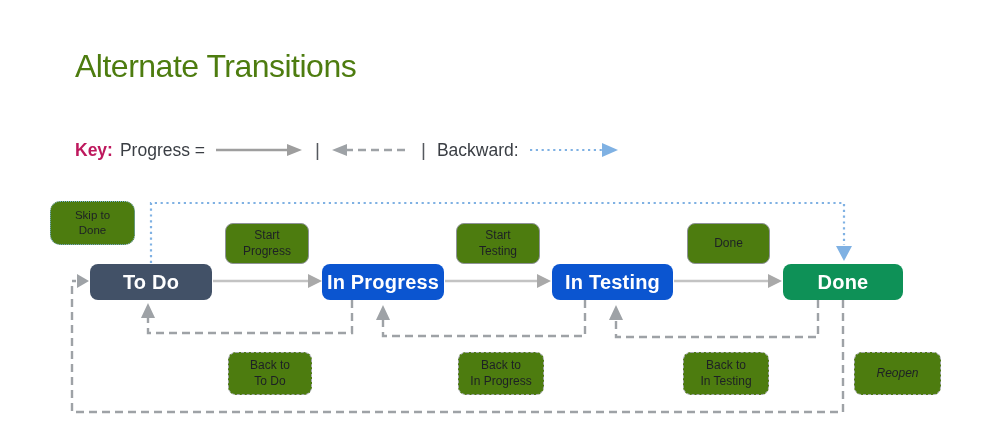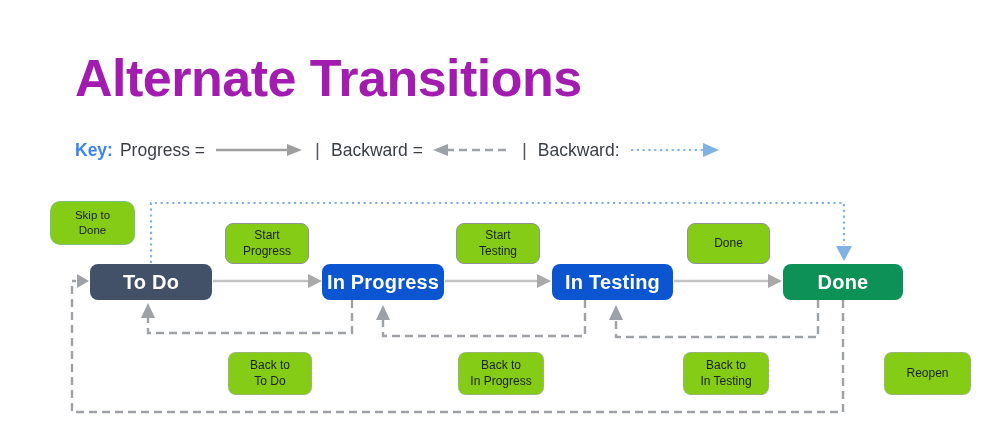--- a/index.html
+++ b/index.html
@@ -1,39 +1,39 @@
 <!DOCTYPE html>
 <html><head>
 <meta charset="utf-8">
 <style>
   html,body{margin:0;padding:0;background:#ffffff;}
   .canvas{
     position:relative;width:999px;height:432px;background:#ffffff;overflow:hidden;
     font-family:"Liberation Sans","DejaVu Sans",sans-serif;color:#32363C;
   }
   .title{
-    position:absolute;left:75px;top:48px;font-size:52px;font-weight:700;
-    letter-spacing:-0.5px;color:#a21caf;white-space:nowrap;
+    position:absolute;left:75px;top:48px;font-size:32px;font-weight:400;
+    letter-spacing:-0.5px;color:#4d7c0f;white-space:nowrap;
   }
   .keyrow{
     position:absolute;left:75px;top:136px;height:28px;display:flex;align-items:center;
     font-size:17.5px;color:#3A3E44;white-space:nowrap;
   }
-  .keyrow .klabel{font-weight:700;color:#3b82f6;margin-right:7px;text-align:center;}
+  .keyrow .klabel{font-weight:700;color:#be185d;margin-right:7px;text-align:center;}
   .keyrow .ktext{margin-right:9px;}
   .keyrow .karrow{margin-right:11px;display:block;}
   .keyrow .ksep{color:#55595E;margin-right:11px;font-size:19px;font-weight:300;}
   .overlay{position:absolute;left:0;top:0;}
   .state{
     position:absolute;top:264px;height:36px;border-radius:8px;
     display:flex;align-items:center;justify-content:center;
     color:#ffffff;font-weight:700;font-size:20px;letter-spacing:0.2px;
   }
   .lblbox{
-    position:absolute;background:#84cc16;border-radius:8px;
+    position:absolute;background:#4d7c0f;border-radius:8px;
     display:flex;align-items:center;justify-content:center;text-align:center;
     font-size:12px;line-height:1.3;color:#1D2025;white-space:pre-line;
   }
   .toplbl{border:1.2px solid #8F9398;}
   .botlbl{border:1.4px dashed #A4A8AC;}
   .skiplbl{border:1.6px dotted #7FB1E3;border-radius:10px;font-size:11.5px;}
   
   .fwd-line{stroke:#C3C3C3;stroke-width:2.4;}
   .fwd-head{fill:#A9A9A9;}
   .bwd-line{stroke:#9EA2A6;stroke-width:2.4;fill:none;stroke-dasharray:8 5;}
@@ -51,21 +51,20 @@
   <div class="title">Alternate Transitions</div>
 
   <div class="keyrow">
     <span class="klabel">Key:</span>
     <span class="ktext">Progress =</span>
     <svg class="karrow" width="90" height="16" viewBox="0 0 90 16">
       <line class="key-fwd-line" x1="2" y1="8" x2="74" y2="8"></line>
       <polygon class="key-fwd-head" points="73,2 88,8 73,14"></polygon>
     </svg>
     <span class="ksep">|</span>
-    <span class="ktext">Backward =</span>
     <svg class="karrow" width="79" height="16" viewBox="0 0 79 16">
       <polygon class="bwd-head" points="16,2 1,8 16,14"></polygon>
       <line class="bwd-line" x1="14" y1="8" x2="77" y2="8"></line>
     </svg>
     <span class="ksep">|</span>
     <span class="ktext">Backward:</span>
     <svg class="karrow" width="92" height="16" viewBox="0 0 92 16">
       <line class="alt-line" x1="2" y1="8" x2="75" y2="8"></line>
       <polygon class="alt-head" points="74,1 74,15 90,8"></polygon>
     </svg>
@@ -122,15 +121,15 @@
   <div class="lblbox toplbl" style="left:456px;top:223px;width:82px;height:39px;">Start
 Testing</div>
   <div class="lblbox toplbl" style="left:687px;top:223px;width:81px;height:39px;">Done</div>
 
   <div class="lblbox botlbl" style="left:228px;top:352px;width:82px;height:41px;">Back to
 To Do</div>
   <div class="lblbox botlbl" style="left:458px;top:352px;width:84px;height:41px;">Back to
 In Progress</div>
   <div class="lblbox botlbl" style="left:683px;top:352px;width:84px;height:41px;">Back to
 In Testing</div>
-  <div class="lblbox botlbl" style="left:884px;top:352px;width:85px;height:41px;">Reopen</div>
+  <div class="lblbox botlbl" style="left:854px;top:352px;width:85px;height:41px;font-style:italic;">Reopen</div>
 
 </div>
 
 </body></html>

